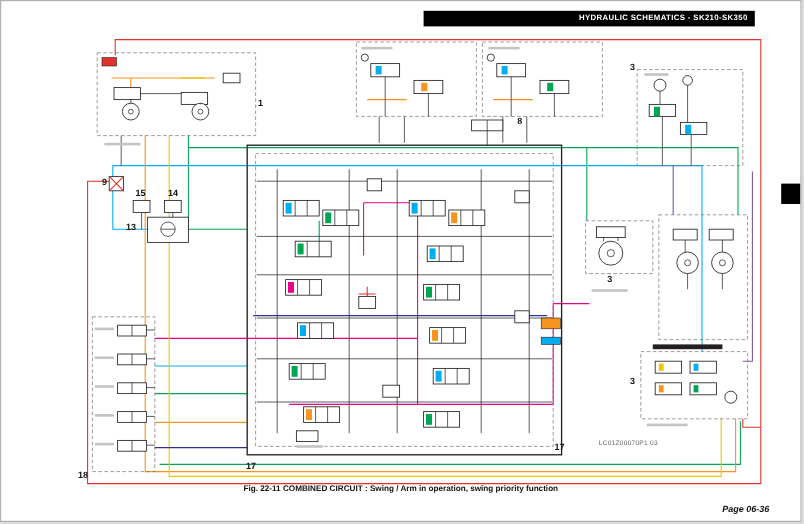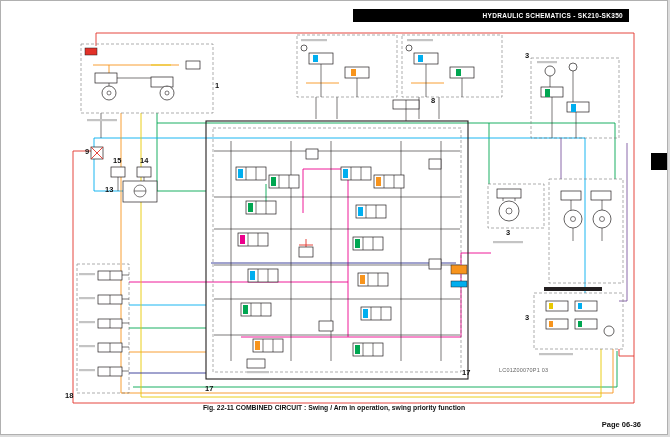--- a/index.html
+++ b/index.html
@@ -5,21 +5,21 @@
   * { box-sizing: border-box; margin: 0; padding: 0; }
   body { margin: 0; background: #dcdcdc; font-family: "Liberation Sans", sans-serif; }
   .page { position: relative; width: 668px; height: 435px; background: #fff; border: 1px solid #b0b0b0; overflow: hidden; }
   .header-bar { position: absolute; left: 352px; top: 8px; width: 276px; height: 13px; background: #000; color: #fff;
     font-size: 6.5px; font-weight: bold; line-height: 13px; text-align: right; padding-right: 6px; letter-spacing: .3px; }
   .side-tab { position: absolute; right: 0; top: 152px; width: 16px; height: 17px; background: #000; }
   svg.schematic { position: absolute; left: 0; top: 0; }
   .lbl { position: absolute; font-size: 7.5px; font-weight: 600; color: #111; }
   .code { position: absolute; left: 498px; top: 366px; font-size: 5.5px; color: #666; letter-spacing: .2px; }
   .caption { position: absolute; left: 0; top: 403px; width: 100%; text-align: center; font-size: 6.8px; font-weight: bold; color: #111; }
-  .pagenum { position: absolute; right: 26px; top: 419px; font-size: 7.5px; font-weight: bold; color: #111; }
+  .pagenum { position: absolute; right: 26px; top: 419px; font-size: 7.5px; font-weight: bold; color: #111; font-style: italic; }
 
   
   .k  { stroke: #231f20; stroke-width: .6; fill: none; }
   .r  { stroke: #e23128; stroke-width: .9; fill: none; }
   .g  { stroke: #00a651; stroke-width: .9; fill: none; }
   .m  { stroke: #ec008c; stroke-width: .9; fill: none; }
   .o  { stroke: #f7941d; stroke-width: .9; fill: none; }
   .c  { stroke: #00aeef; stroke-width: .9; fill: none; }
   .y  { stroke: #e8c800; stroke-width: .9; fill: none; }
   .p  { stroke: #7e57a0; stroke-width: .9; fill: none; }

